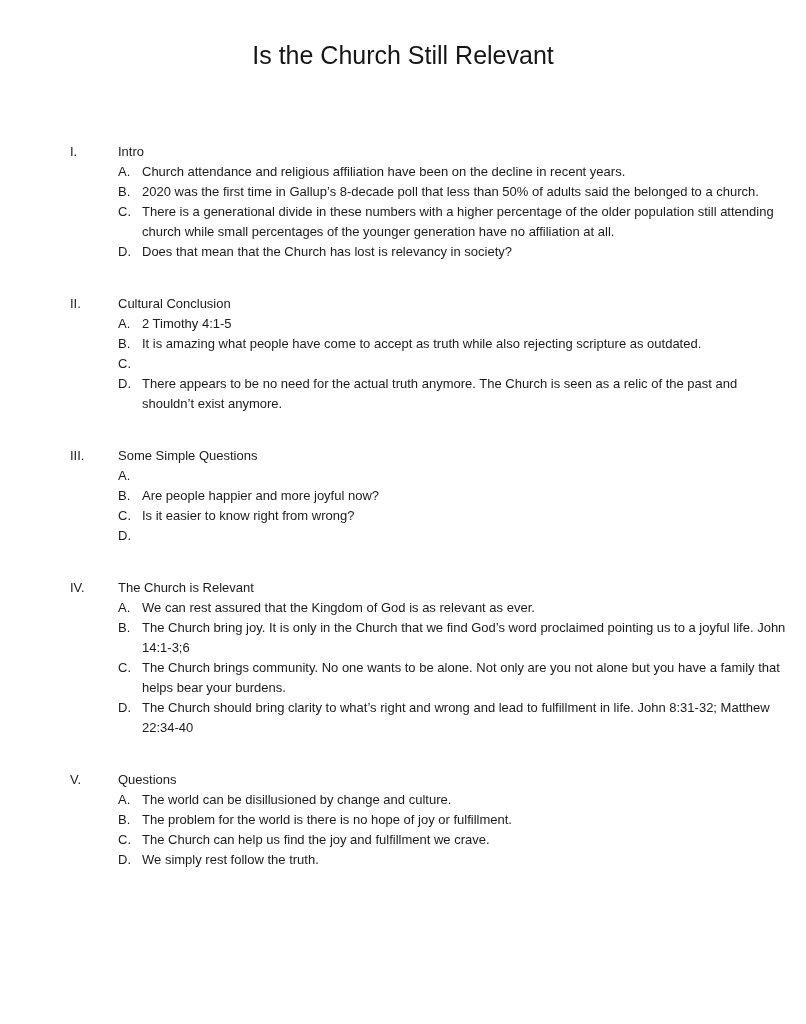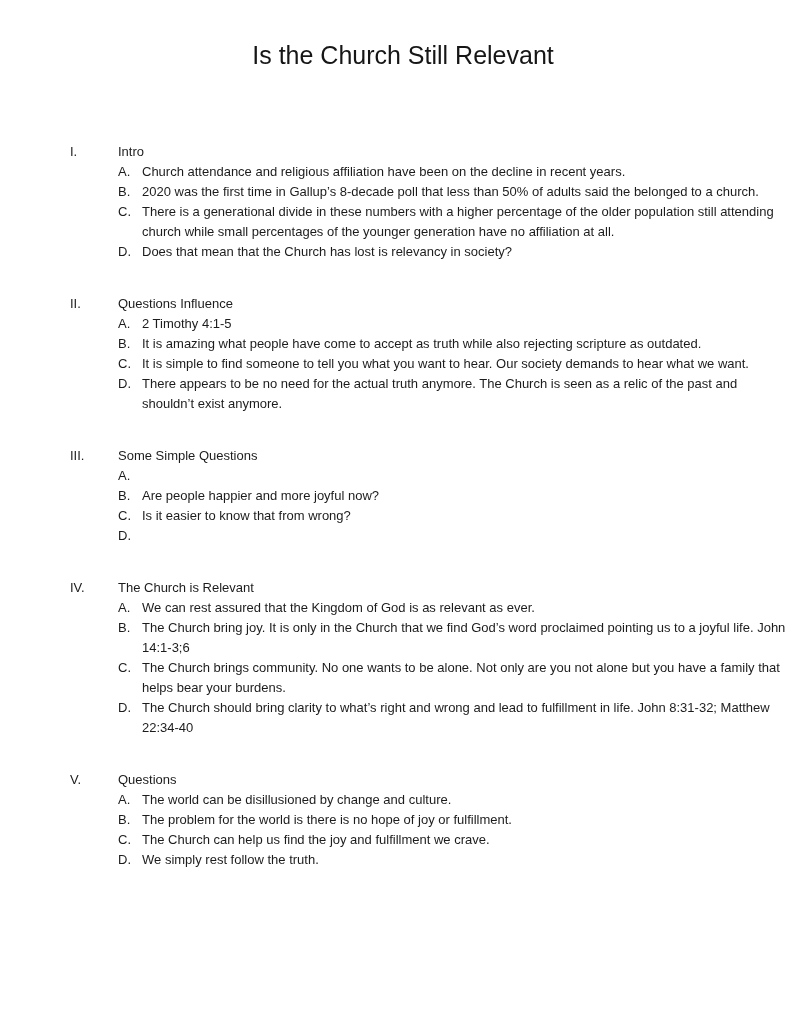--- a/index.html
+++ b/index.html
@@ -88,33 +88,32 @@
       </div>
       <div class="item">
         <span class="lbl">D.</span>
         <span class="txt">Does that mean that the Church has lost is relevancy in society?</span>
       </div>
     </div>
 
     <div class="section">
       <div class="sec-head">
         <span class="sec-num">II.</span>
-        <span class="sec-title">Questions Influence</span>
+        <span class="sec-title">Cultural Conclusion</span>
       </div>
       <div class="item">
         <span class="lbl">A.</span>
         <span class="txt">2 Timothy 4:1-5</span>
       </div>
       <div class="item">
         <span class="lbl">B.</span>
         <span class="txt">It is amazing what people have come to accept as truth while also rejecting scripture as outdated.</span>
       </div>
       <div class="item">
         <span class="lbl">C.</span>
-        <span class="txt">It is simple to find someone to tell you what you want to hear. Our society demands to hear what we want.</span>
       </div>
       <div class="item">
         <span class="lbl">D.</span>
         <span class="txt">There appears to be no need for the actual truth anymore. The Church is seen as a relic of the past and shouldn’t exist anymore.</span>
       </div>
     </div>
 
     <div class="section">
       <div class="sec-head">
         <span class="sec-num">III.</span>
@@ -122,21 +121,21 @@
       </div>
       <div class="item">
         <span class="lbl">A.</span>
       </div>
       <div class="item">
         <span class="lbl">B.</span>
         <span class="txt">Are people happier and more joyful now?</span>
       </div>
       <div class="item">
         <span class="lbl">C.</span>
-        <span class="txt">Is it easier to know that from wrong?</span>
+        <span class="txt">Is it easier to know right from wrong?</span>
       </div>
       <div class="item">
         <span class="lbl">D.</span>
       </div>
     </div>
 
     <div class="section">
       <div class="sec-head">
         <span class="sec-num">IV.</span>
         <span class="sec-title">The Church is Relevant</span>

